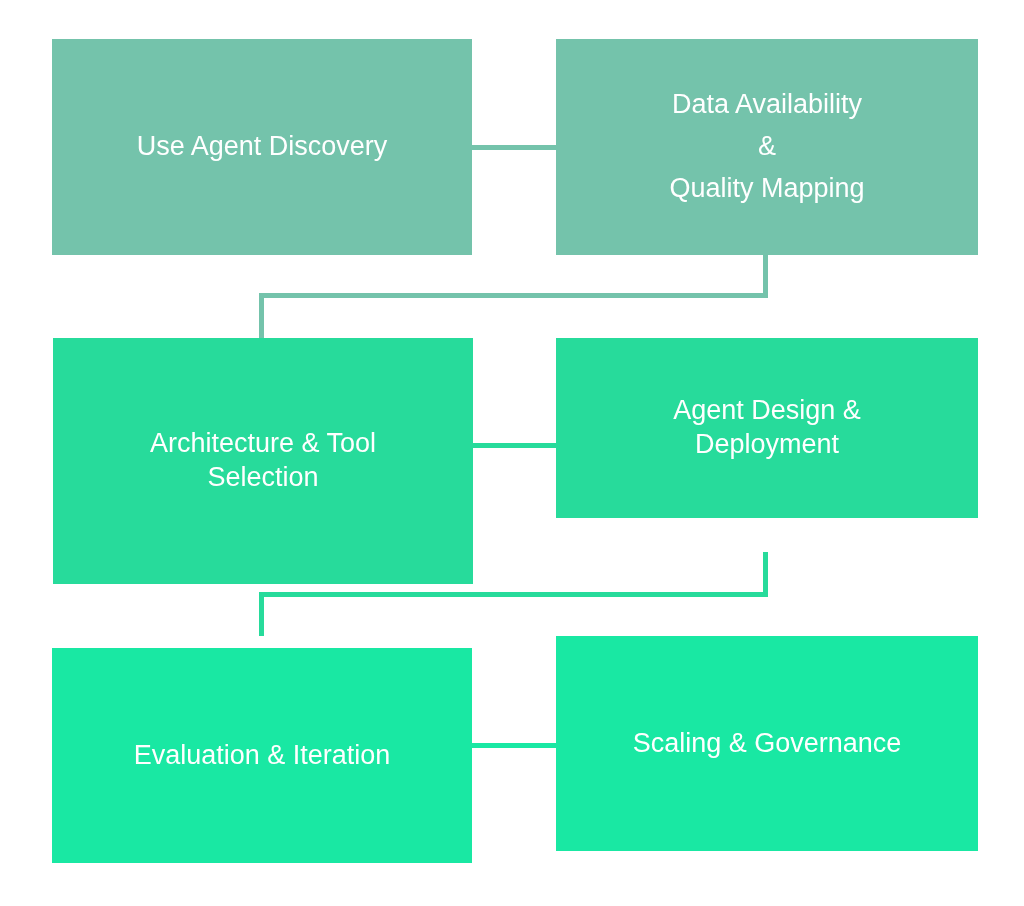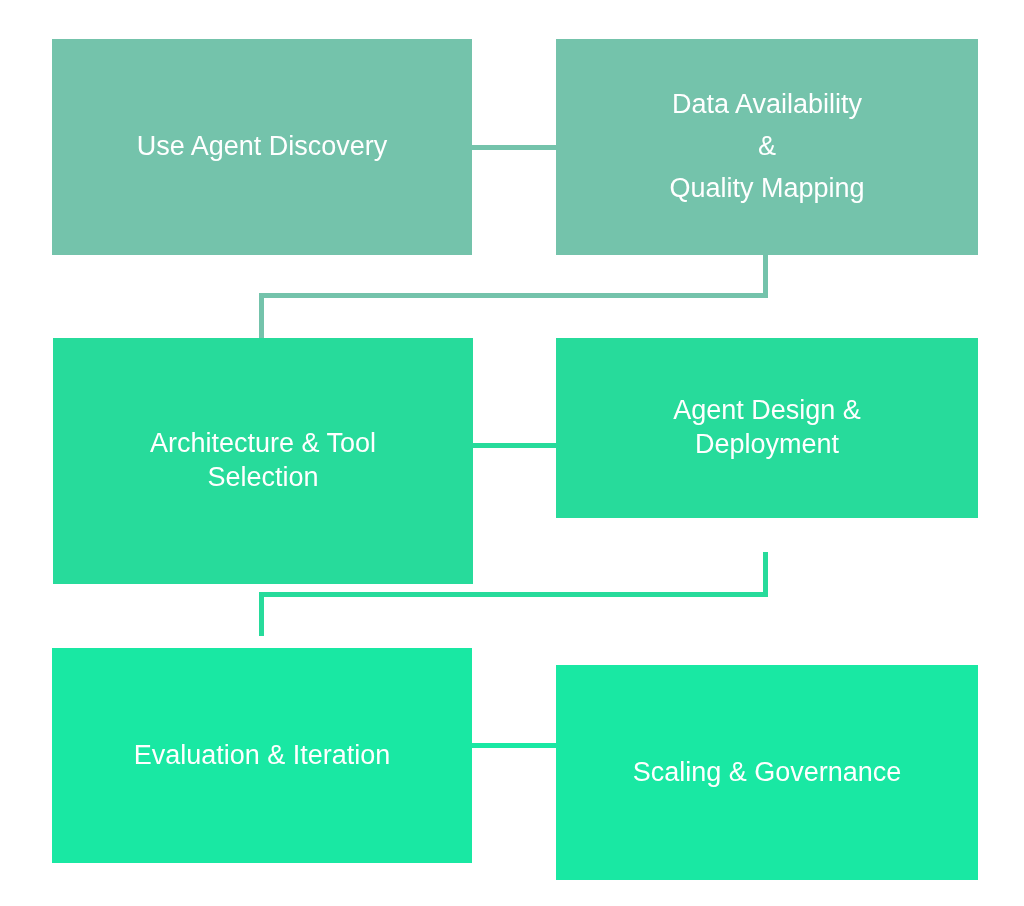--- a/index.html
+++ b/index.html
@@ -33,21 +33,21 @@
   .row2 { background: #27DB9B; }
   .row3 { background: #19E8A3; }
   .row1 .label { line-height: 1.55; }
 
   
   .b1 { left: 52px;  top: 39px;  width: 420px; height: 216px; }
   .b2 { left: 556px; top: 39px;  width: 422px; height: 216px; }
   .b3 { left: 53px;  top: 338px; width: 420px; height: 246px; align-items: center; }
   .b4 { left: 556px; top: 338px; width: 422px; height: 180px; }
   .b5 { left: 52px;  top: 636px; width: 420px; height: 215px; margin-top: 12px; }
-  .b6 { left: 556px; top: 636px; width: 422px; height: 215px; margin-top: 29px; }
+  .b6 { left: 556px; top: 636px; width: 422px; height: 215px; }
 
   
   .connector { position: absolute; }
   .c-row1 { background: #74C3AB; }
   .c-row2 { background: #27DB9B; }
   .c-row3 { background: #19E8A3; }
 
   .c-h1        { left: 472px; top: 145px; width: 84px;  height: 5px; }
   .c-e1-down   { left: 763px; top: 255px; width: 5px;   height: 43px; }
   .c-e1-across { left: 259px; top: 293px; width: 509px; height: 5px; }

